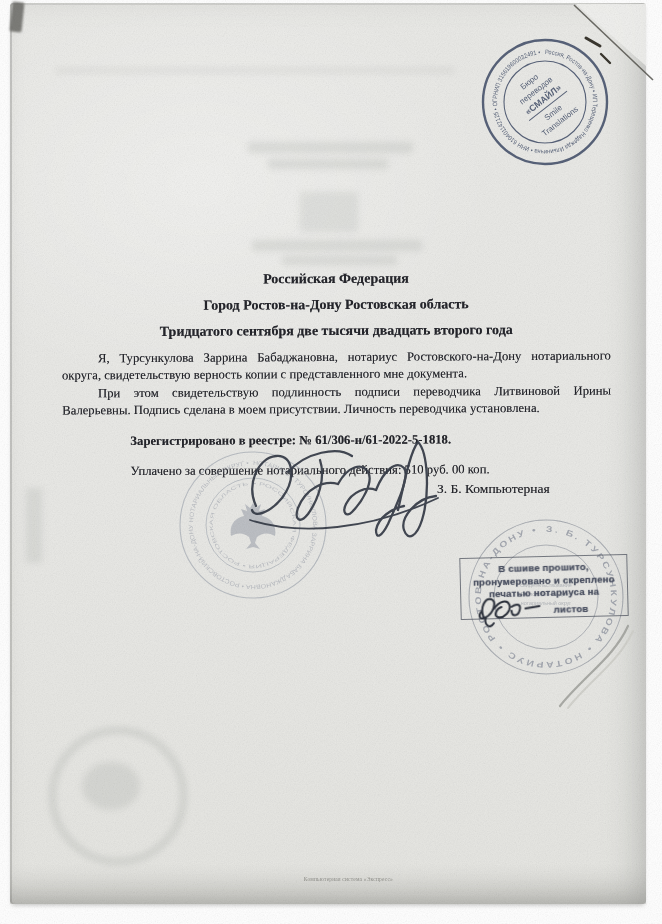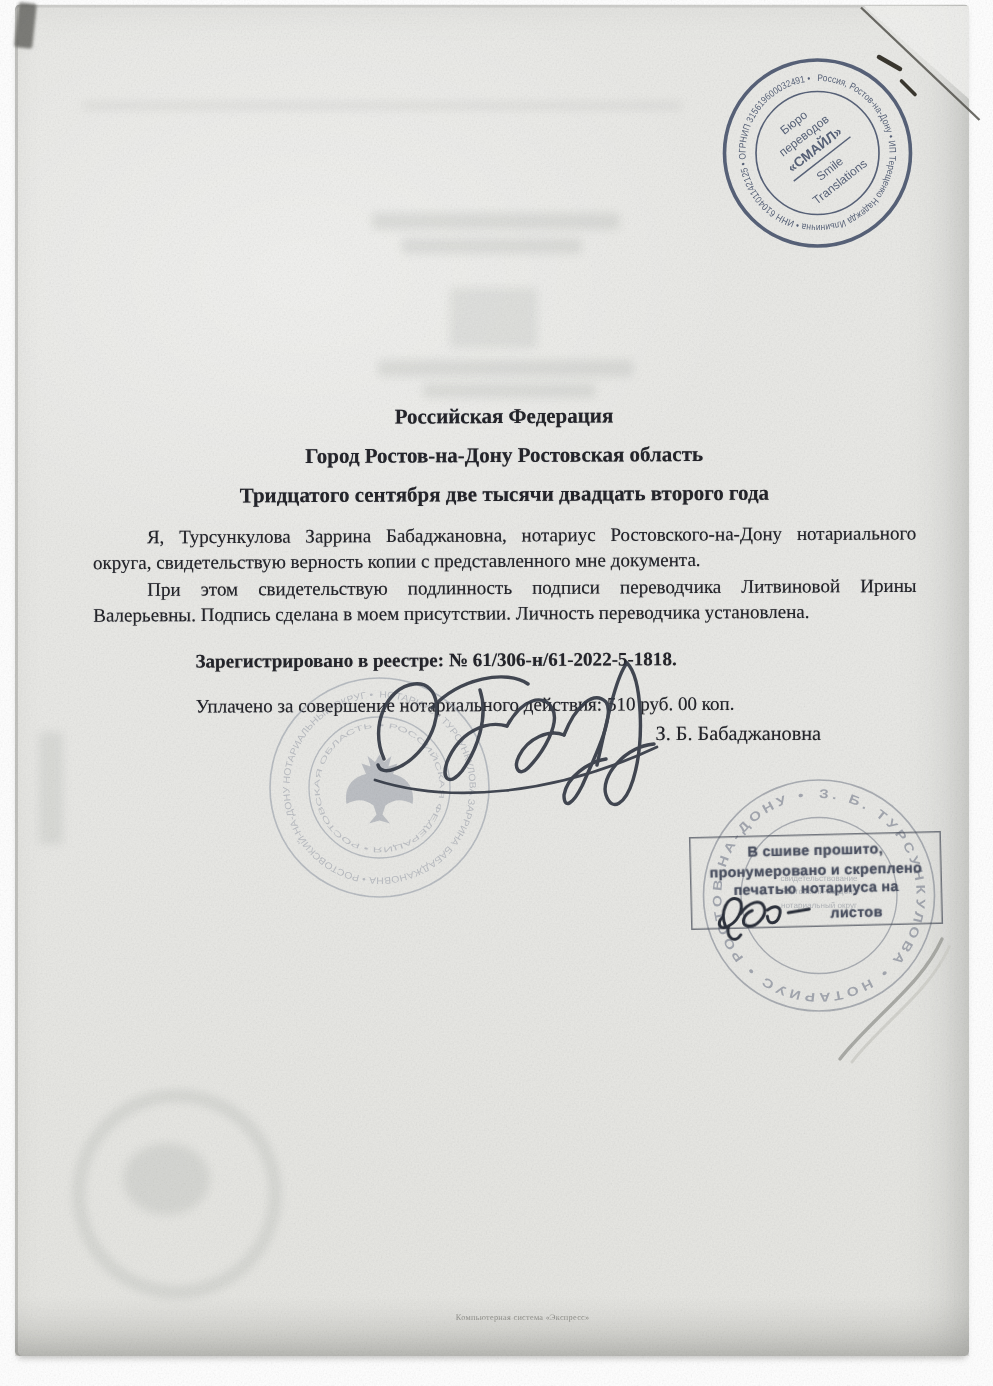--- a/index.html
+++ b/index.html
@@ -78,21 +78,21 @@
 
   <div class="doc-text">
     <h1>Российская Федерация</h1>
     <h1>Город Ростов-на-Дону Ростовская область</h1>
     <h1>Тридцатого сентября две тысячи двадцать второго года</h1>
     <p>Я, Турсункулова Заррина Бабаджановна, нотариус  Ростовского-на-Дону нотариального округа, свидетельствую верность копии с представленного мне документа.</p>
     <p>При этом свидетельствую подлинность подписи переводчика Литвиновой Ирины Валерьевны. Подпись сделана в моем присутствии. Личность переводчика установлена.</p>
     <p class="line-registry">Зарегистрировано в реестре: № 61/306-н/61-2022-5-1818.</p>
     <p class="line-fee">Уплачено за совершение нотариального действия: 510 руб. 00 коп.</p>
   </div>
-  <div class="notary-name">З. Б. Бабаджановна</div>
+  <div class="notary-name">З. Б. Компьютерная</div>
   <div class="footer-micro">Компьютерная система «Экспресс»</div>
 
   <svg class="overlay" width="662" height="924" viewBox="0 0 662 924">
     <defs>
       <path id="ringTrans" d="M 545 54 a 48 48 0 1 1 -0.02 0"></path>
       <path id="ringSealOut" d="M 253 465 a 60 60 0 1 1 -0.02 0"></path>
       <path id="ringSealIn" d="M 253 485 a 40 40 0 1 1 -0.02 0"></path>
       <path id="ringBind" d="M 546 532 a 65 65 0 1 1 -0.02 0"></path>
     </defs>
 

